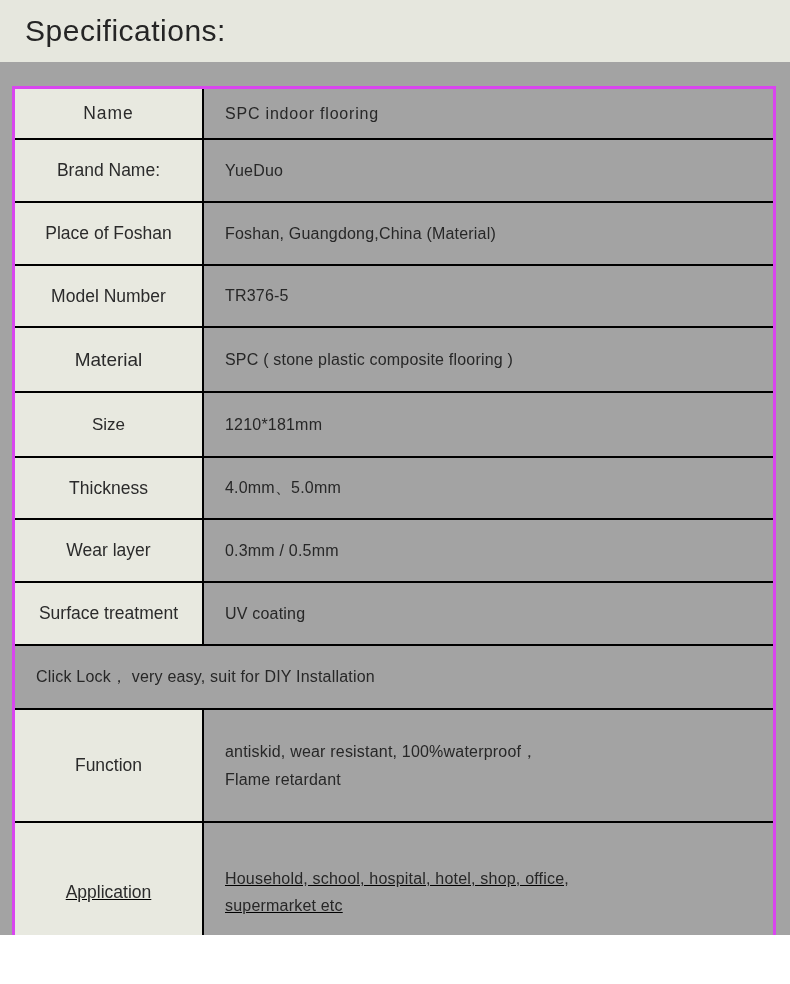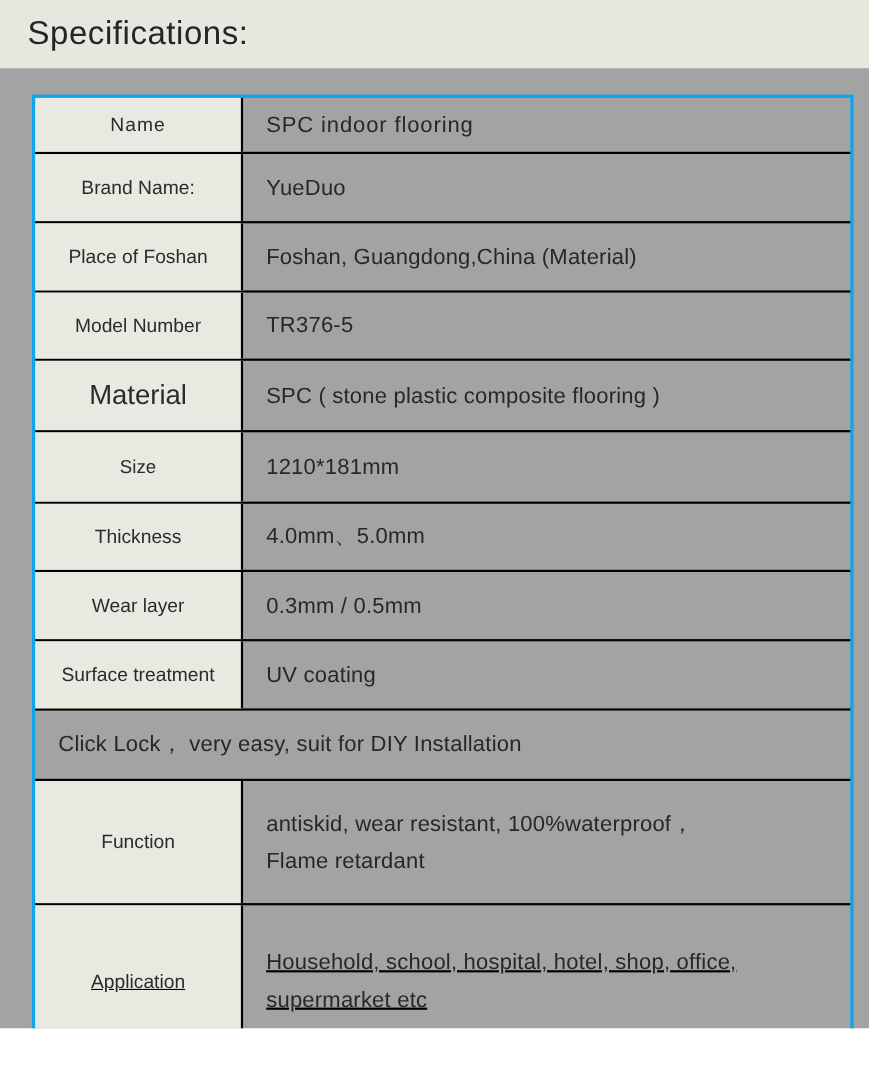--- a/index.html
+++ b/index.html
@@ -23,22 +23,22 @@
     align-items: center;
     box-sizing: border-box;
     padding-left: 25px;
   }
   .page-title {
     font-size: 30px;
     color: #252525;
     letter-spacing: 0.5px;
   }
   .spec-table {
-    margin: 24px 14px 0 29px;
-    border: 3px solid #0ea5e9;
+    margin: 24px 14px 0 12px;
+    border: 3px solid #d946ef;
     box-sizing: border-box;
   }
   .spec-row {
     display: flex;
     border-bottom: 2px solid #000000;
     box-sizing: border-box;
   }
   .spec-row:last-child {
     border-bottom: none;
     text-decoration: underline;
@@ -57,21 +57,21 @@
     color: #2b2b2b;
     padding: 0 4px;
   }
   .spec-value {
     flex: 1;
     display: flex;
     align-items: center;
     box-sizing: border-box;
     padding-left: 21px;
     padding-right: 12px;
-    font-size: 20px;
+    font-size: 16px;
     color: #272727;
     line-height: 1.7;
     white-space: pre-line;
     letter-spacing: 0.2px;
   }
 </style>
 </head>
 <body>
 
 <div class="page">
@@ -96,21 +96,21 @@
       <div class="spec-label">Place of Foshan</div>
       <div class="spec-value">Foshan, Guangdong,China (Material)</div>
     </div>
 
     <div class="spec-row" style="height:62px">
       <div class="spec-label">Model Number</div>
       <div class="spec-value">TR376-5</div>
     </div>
 
     <div class="spec-row" style="height:65px">
-      <div class="spec-label" style="font-size:25px">Material</div>
+      <div class="spec-label" style="font-size:19px">Material</div>
       <div class="spec-value">SPC ( stone plastic composite flooring )</div>
     </div>
 
     <div class="spec-row" style="height:65px">
       <div class="spec-label" style="font-size:17px">Size</div>
       <div class="spec-value">1210*181mm</div>
     </div>
 
     <div class="spec-row" style="height:62px">
       <div class="spec-label">Thickness</div>

